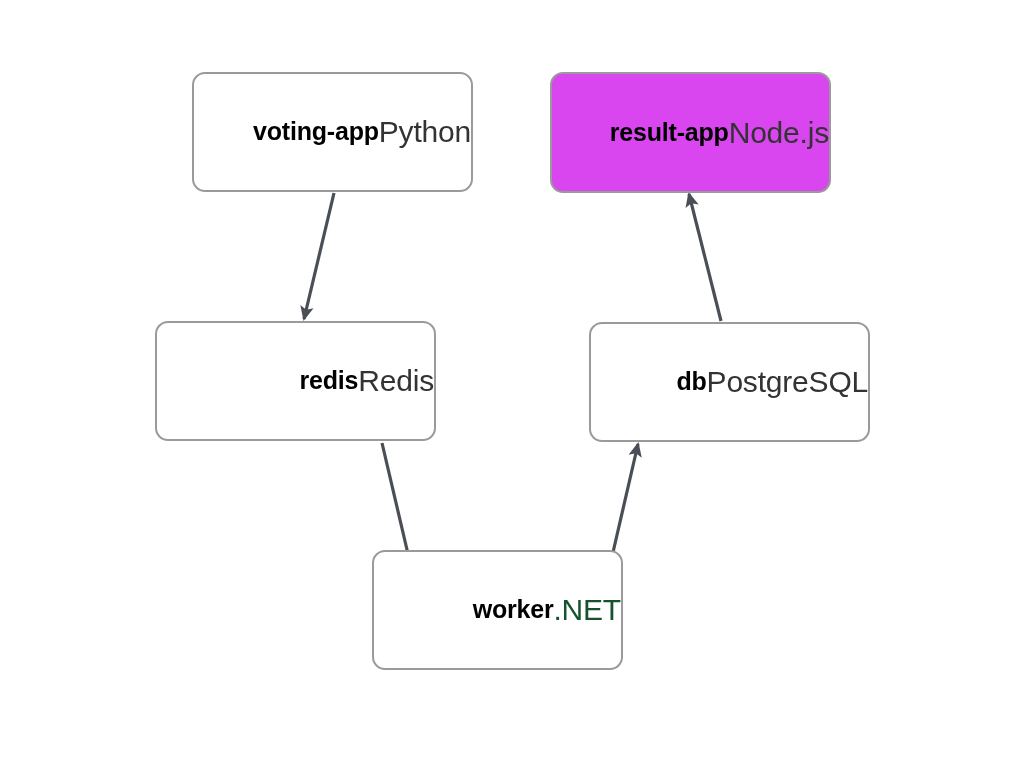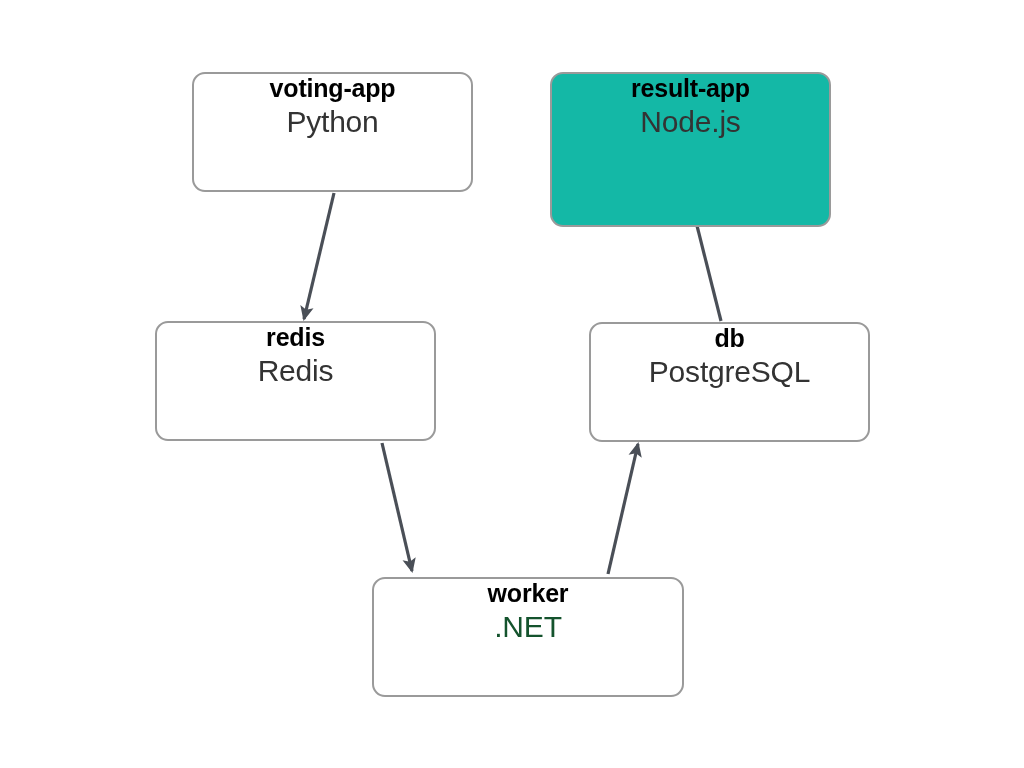--- a/index.html
+++ b/index.html
@@ -28,23 +28,23 @@
     height: 768px;
     pointer-events: none;
   }
   .node {
     position: absolute;
     box-sizing: border-box;
     background: #ffffff;
     border: 2px solid #9a9a9a;
     border-radius: 13px;
     display: flex;
-    flex-direction: column;
+    flex-direction: row;
     align-items: center;
-    justify-content: flex-start;
+    justify-content: flex-end;
     z-index: 2;
   }
   .node-title {
     font-size: 25px;
     font-weight: bold;
     color: #000000;
     line-height: 1.18;
     letter-spacing: -0.2px;
   }
   .node-subtitle {
@@ -72,33 +72,33 @@
         <line x1="608" y1="574" x2="638" y2="444" stroke="#4a4f57" stroke-width="3.2" stroke-linecap="butt" marker-end="url(#arrowhead)"></line>
         <line x1="721" y1="321" x2="689" y2="194" stroke="#4a4f57" stroke-width="3.2" stroke-linecap="butt" marker-end="url(#arrowhead)"></line>
       </g>
   </svg>
 
   <div class="node" style="left: 192px; top: 72px; width: 281px; height: 120px; border-color: rgb(154, 154, 154); background: rgb(255, 255, 255);">
     <div class="node-title" style="color: rgb(0, 0, 0);">voting-app</div>
     <div class="node-subtitle" style="color: rgb(51, 51, 51);">Python</div>
   </div>
 
-  <div class="node" style="left: 550px; top: 72px; width: 281px; height: 155px; border-color: rgb(154, 154, 154); background: #14b8a6;">
+  <div class="node" style="left: 550px; top: 72px; width: 281px; height: 121px; border-color: rgb(154, 154, 154); background: #d946ef;">
     <div class="node-title" style="color: rgb(0, 0, 0);">result-app</div>
     <div class="node-subtitle" style="color: rgb(51, 51, 51);">Node.js</div>
   </div>
 
   <div class="node" style="left: 589px; top: 322px; width: 281px; height: 120px; border-color: rgb(154, 154, 154); background: rgb(255, 255, 255);">
     <div class="node-title" style="color: rgb(0, 0, 0);">db</div>
     <div class="node-subtitle" style="color: rgb(51, 51, 51);">PostgreSQL</div>
   </div>
 
   <div class="node" style="left: 155px; top: 321px; width: 281px; height: 120px; border-color: rgb(154, 154, 154); background: rgb(255, 255, 255);">
     <div class="node-title" style="color: rgb(0, 0, 0);">redis</div>
     <div class="node-subtitle" style="color: rgb(51, 51, 51);">Redis</div>
   </div>
 
-  <div class="node" style="left: 372px; top: 577px; width: 312px; height: 120px; border-color: rgb(154, 154, 154); background: rgb(255, 255, 255);">
+  <div class="node" style="left: 372px; top: 550px; width: 251px; height: 120px; border-color: rgb(154, 154, 154); background: rgb(255, 255, 255);">
     <div class="node-title" style="color: rgb(0, 0, 0);">worker</div>
     <div class="node-subtitle" style="color: #14532d;">.NET</div>
   </div>
 
 </div>
 
 </body></html>

